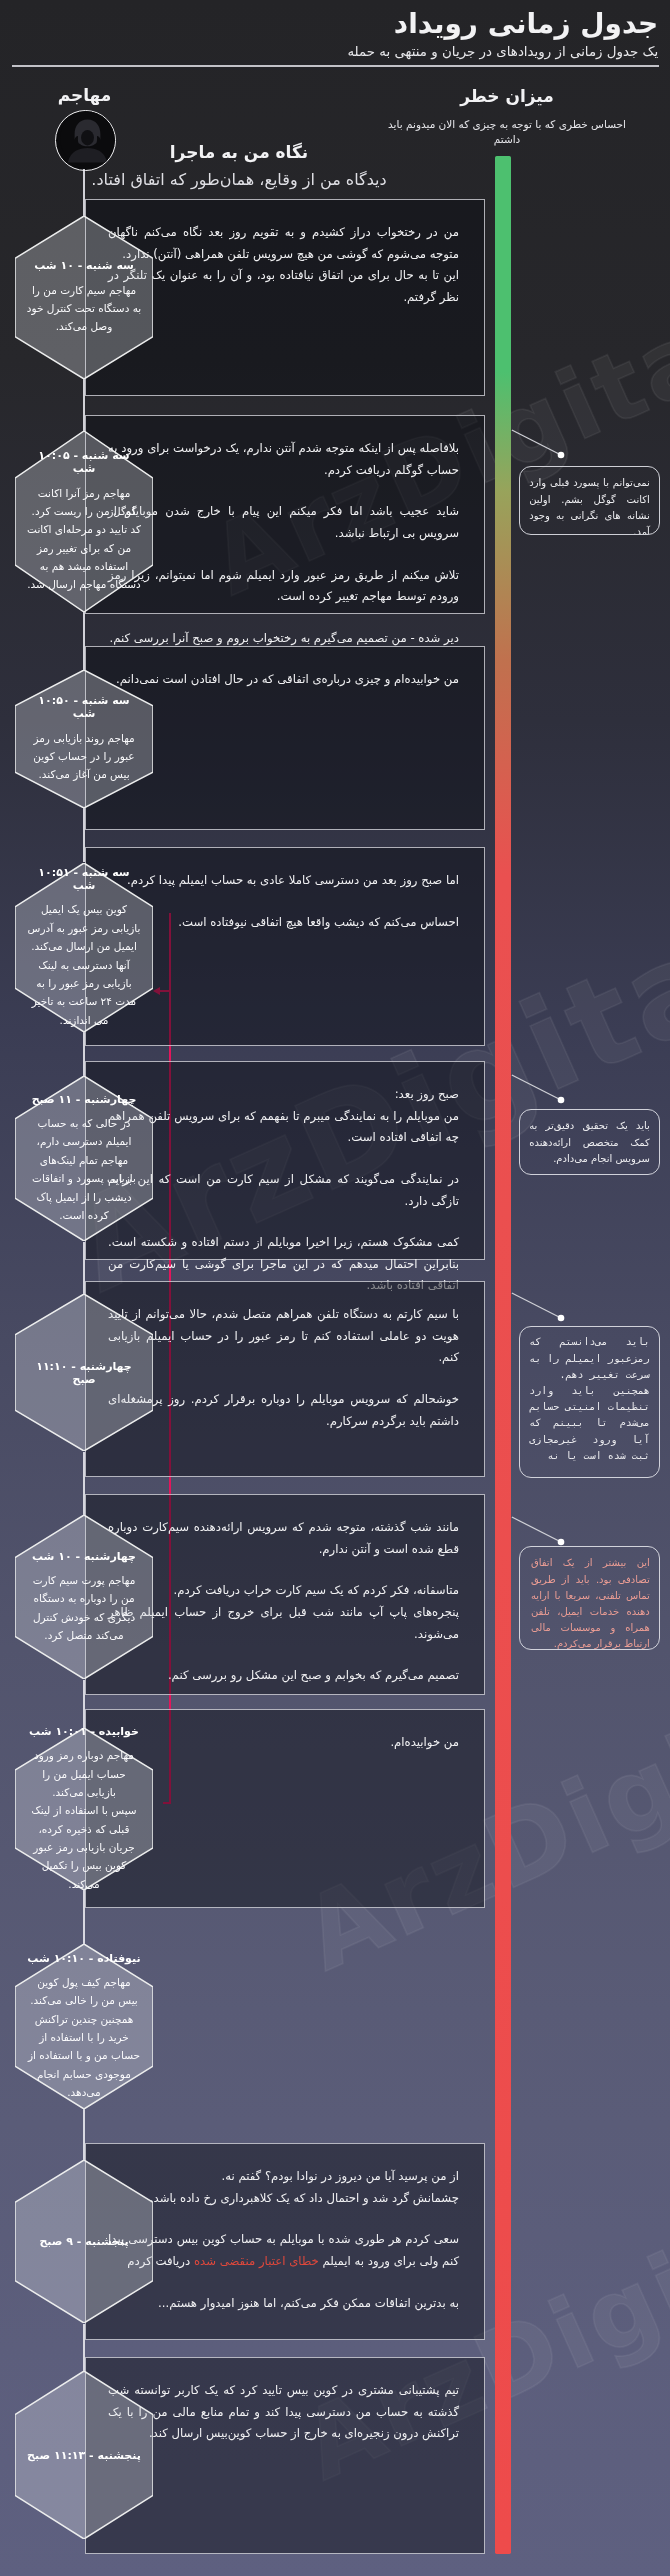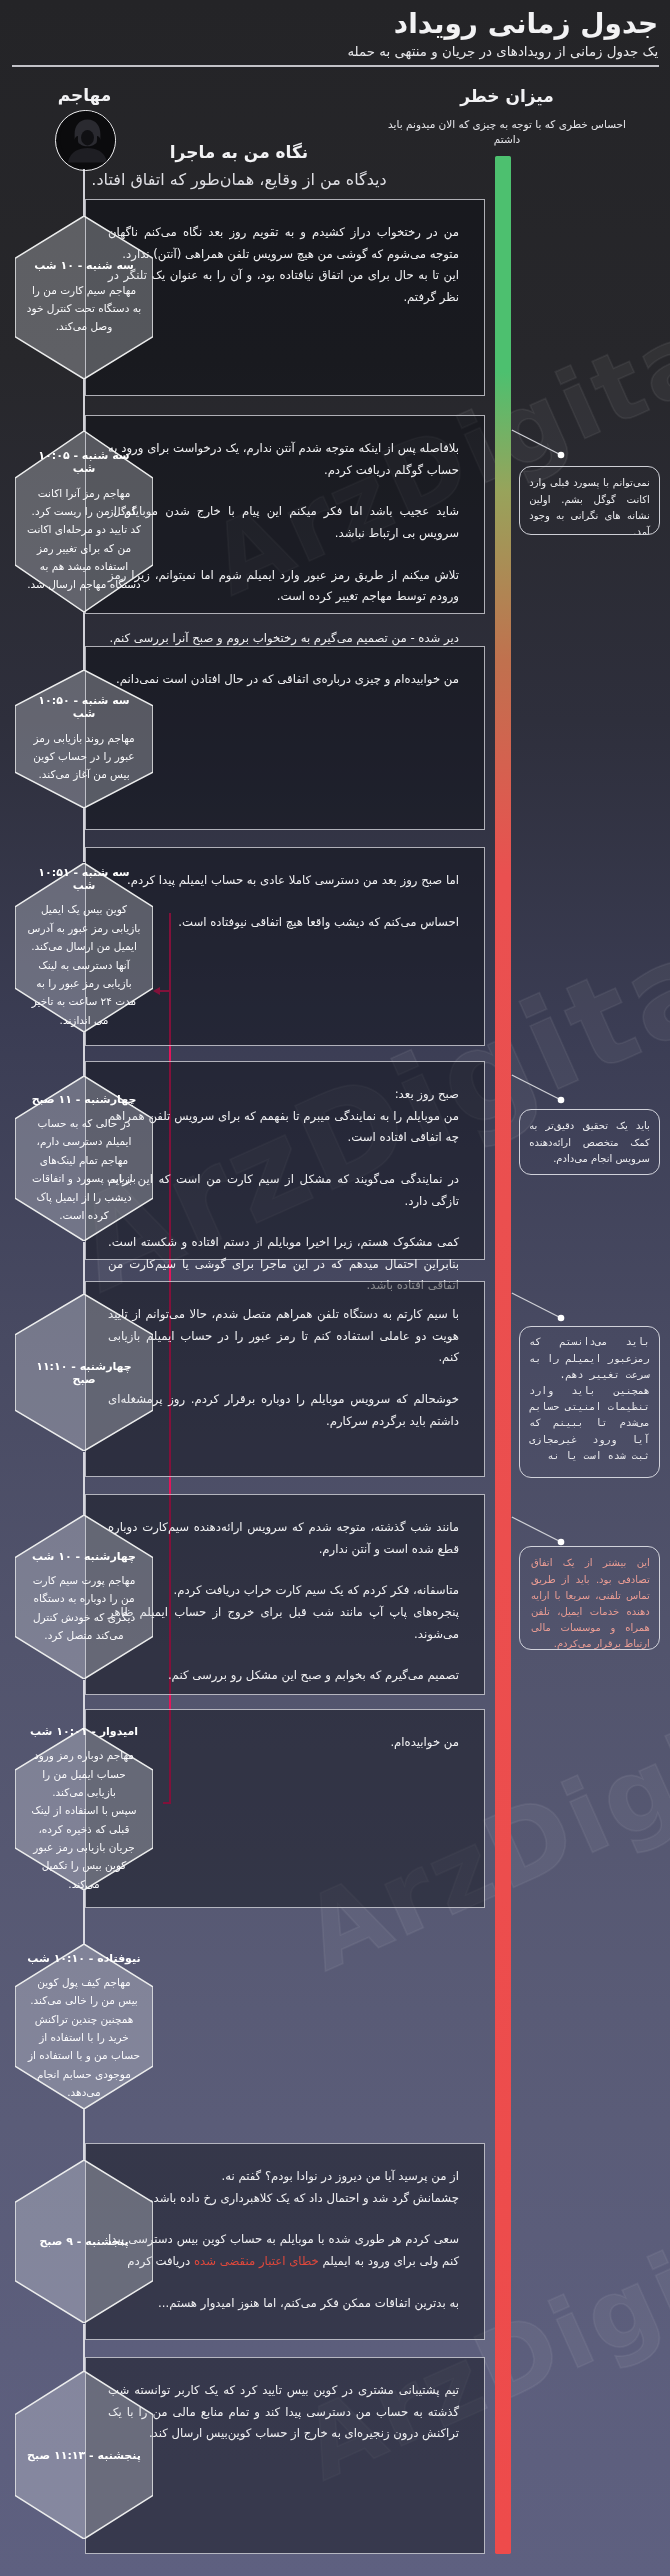--- a/index.html
+++ b/index.html
@@ -246,21 +246,21 @@
   <div class="abs callout regret" style="top:1546px;height:104px;">این بیشتر از یک اتفاق تصادفی بود. باید از طریق تماس تلفنی، سریعا با ارایه دهنده خدمات ایمیل، تلفن همراه و موسسات مالی ارتباط برقرار می‌کردم.</div>
 
   <div class="abs ebox" style="top:1709px;height:199px;">
     <p>من خوابیده‌ام.</p>
   </div>
   <div class="abs hex" style="top:1728px;height:162px;">
     <svg class="shape" viewBox="0 0 100 100" preserveAspectRatio="none">
         <polygon points="50,0 100,26 100,74 50,100 0,74 0,26" fill="rgba(226,228,236,0.30)" stroke="#eceded" stroke-width="1.5" vector-effect="non-scaling-stroke"></polygon>
       </svg>
     <div class="hex-content">
-      <div class="time">امیدوار - ۱۰:۰۱ شب</div>
+      <div class="time">خوابیده - ۱۰:۰۱ شب</div>
       <div class="act">مهاجم دوباره رمز ورود حساب ایمیل من را بازیابی می‌کند.
 سپس با استفاده از لینک قبلی که ذخیره کرده، جریان بازیابی رمز عبور کوین بیس را تکمیل می‌کند.</div>
     </div>
   </div>
 
   <div class="abs hex" style="top:1944px;height:165px;">
     <svg class="shape" viewBox="0 0 100 100" preserveAspectRatio="none">
         <polygon points="50,0 100,26 100,74 50,100 0,74 0,26" fill="rgba(226,228,236,0.30)" stroke="#eceded" stroke-width="1.5" vector-effect="non-scaling-stroke"></polygon>
       </svg>
     <div class="hex-content">

